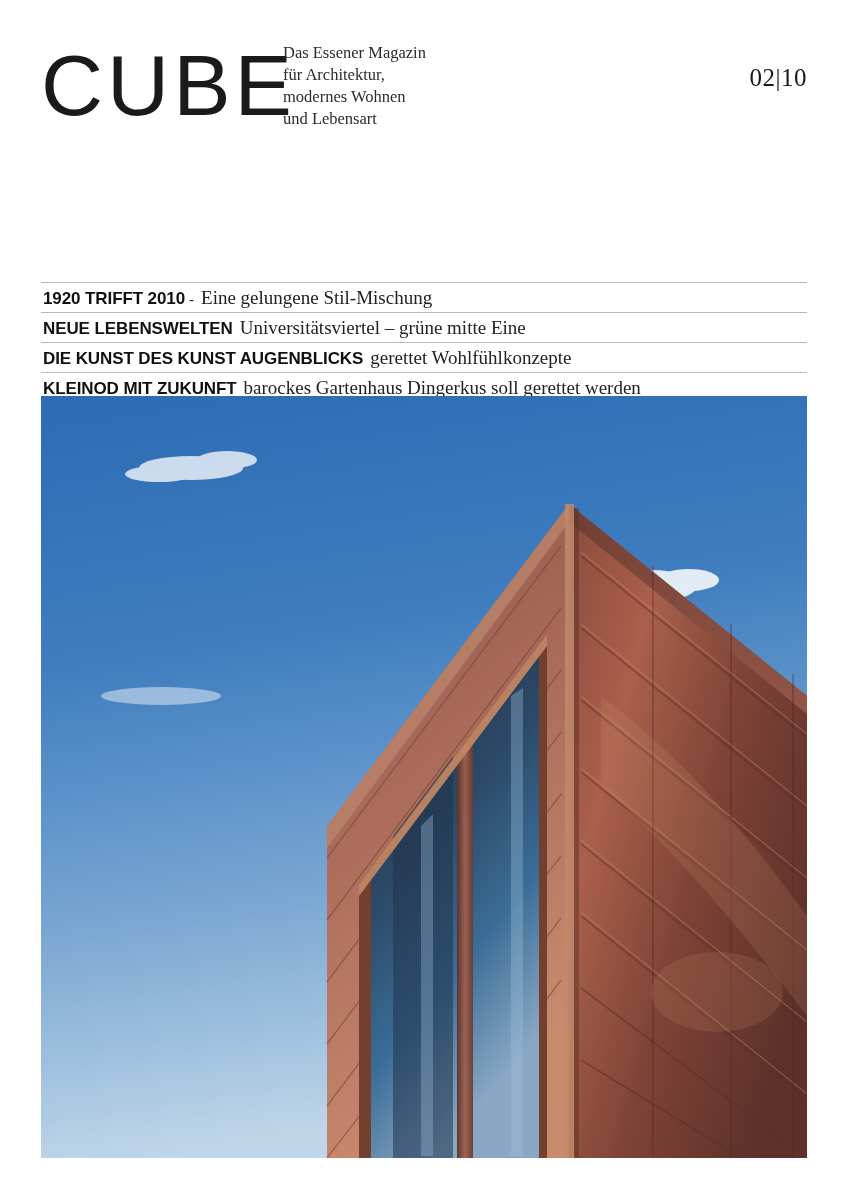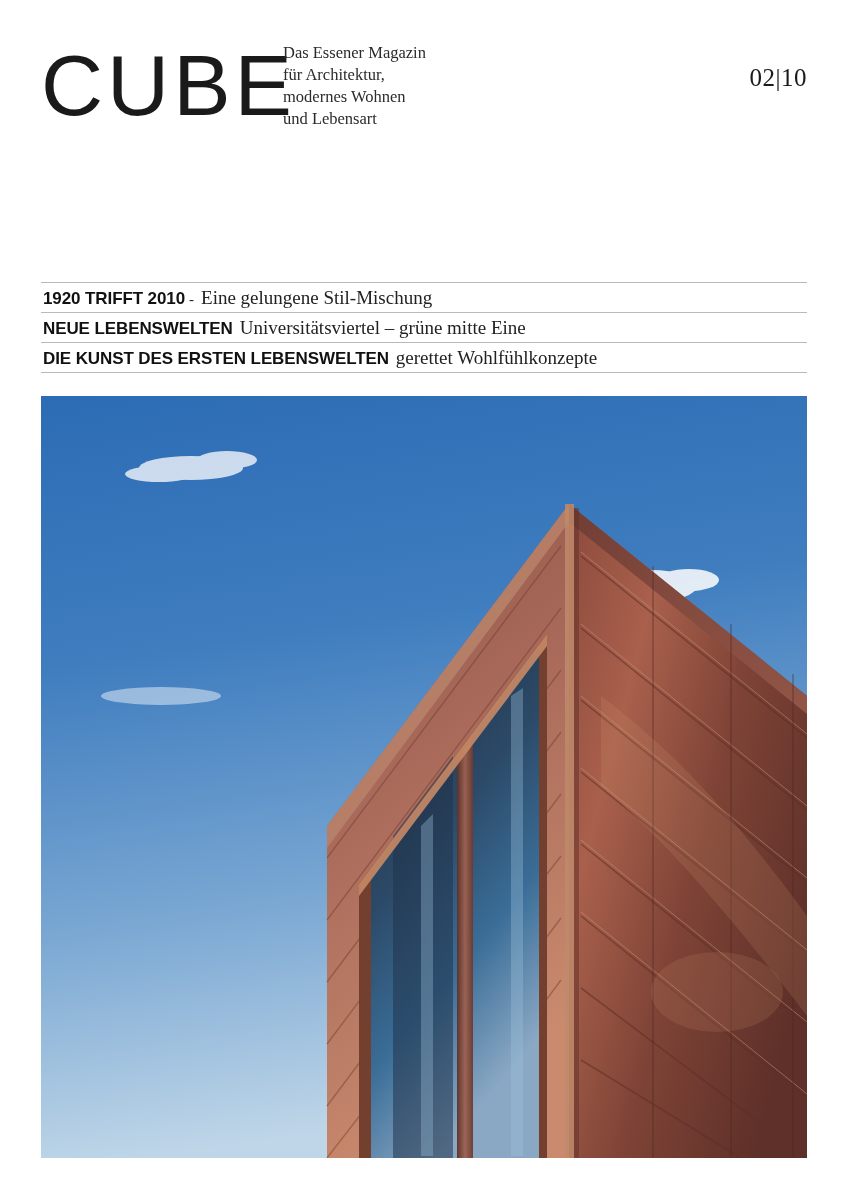--- a/index.html
+++ b/index.html
@@ -136,25 +136,30 @@
       <span class="hl-text">Eine gelungene Stil-Mischung</span>
     </div>
 
     <div class="hl-row">
       <span class="hl-key">NEUE LEBENSWELTEN</span>
       <span class="hl-sep"></span>
       <span class="hl-text">Universitätsviertel – grüne mitte Eine</span>
     </div>
 
     <div class="hl-row">
-      <span class="hl-key">DIE KUNST DES ERSTEN LEBENSWELTEN</span>
+      <span class="hl-key">DIE KUNST DES KUNST AUGENBLICKS</span>
       <span class="hl-sep"></span>
       <span class="hl-text">gerettet Wohlfühlkonzepte</span>
     </div>
 
+    <div class="hl-row">
+      <span class="hl-key">KLEINOD MIT ZUKUNFT</span>
+      <span class="hl-sep"></span>
+      <span class="hl-text">barockes Gartenhaus Dingerkus soll gerettet werden</span>
+    </div>
 
   </div>
 
   <div class="cover-photo">
     <svg class="photo-svg" viewBox="0 0 766 762" preserveAspectRatio="none">
       <defs>
         <linearGradient id="skyGrad" x1="0" y1="0" x2="0.15" y2="1">
           <stop offset="0%" stop-color="#2c6cb4"></stop>
           <stop offset="35%" stop-color="#3f7dbf"></stop>
           <stop offset="70%" stop-color="#7ba8d3"></stop>

